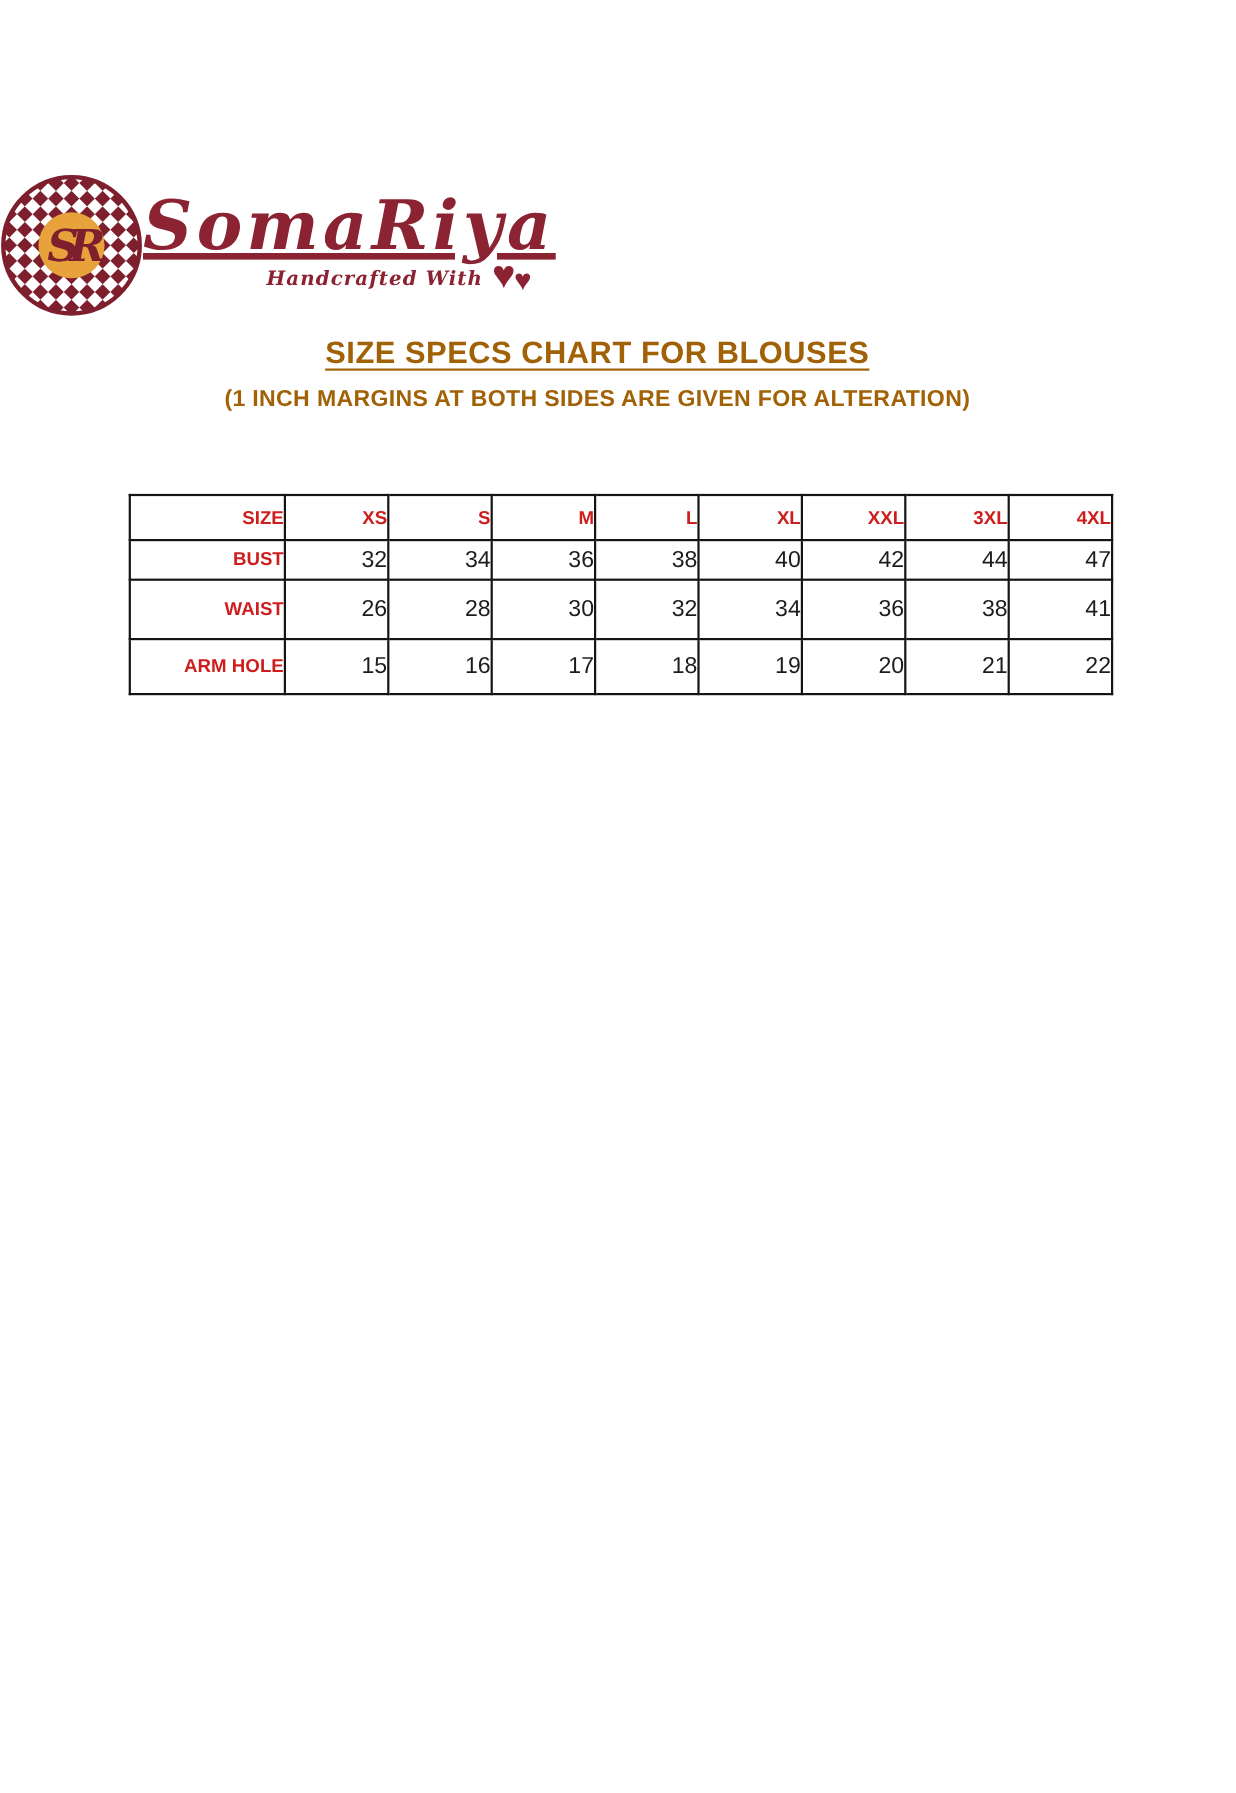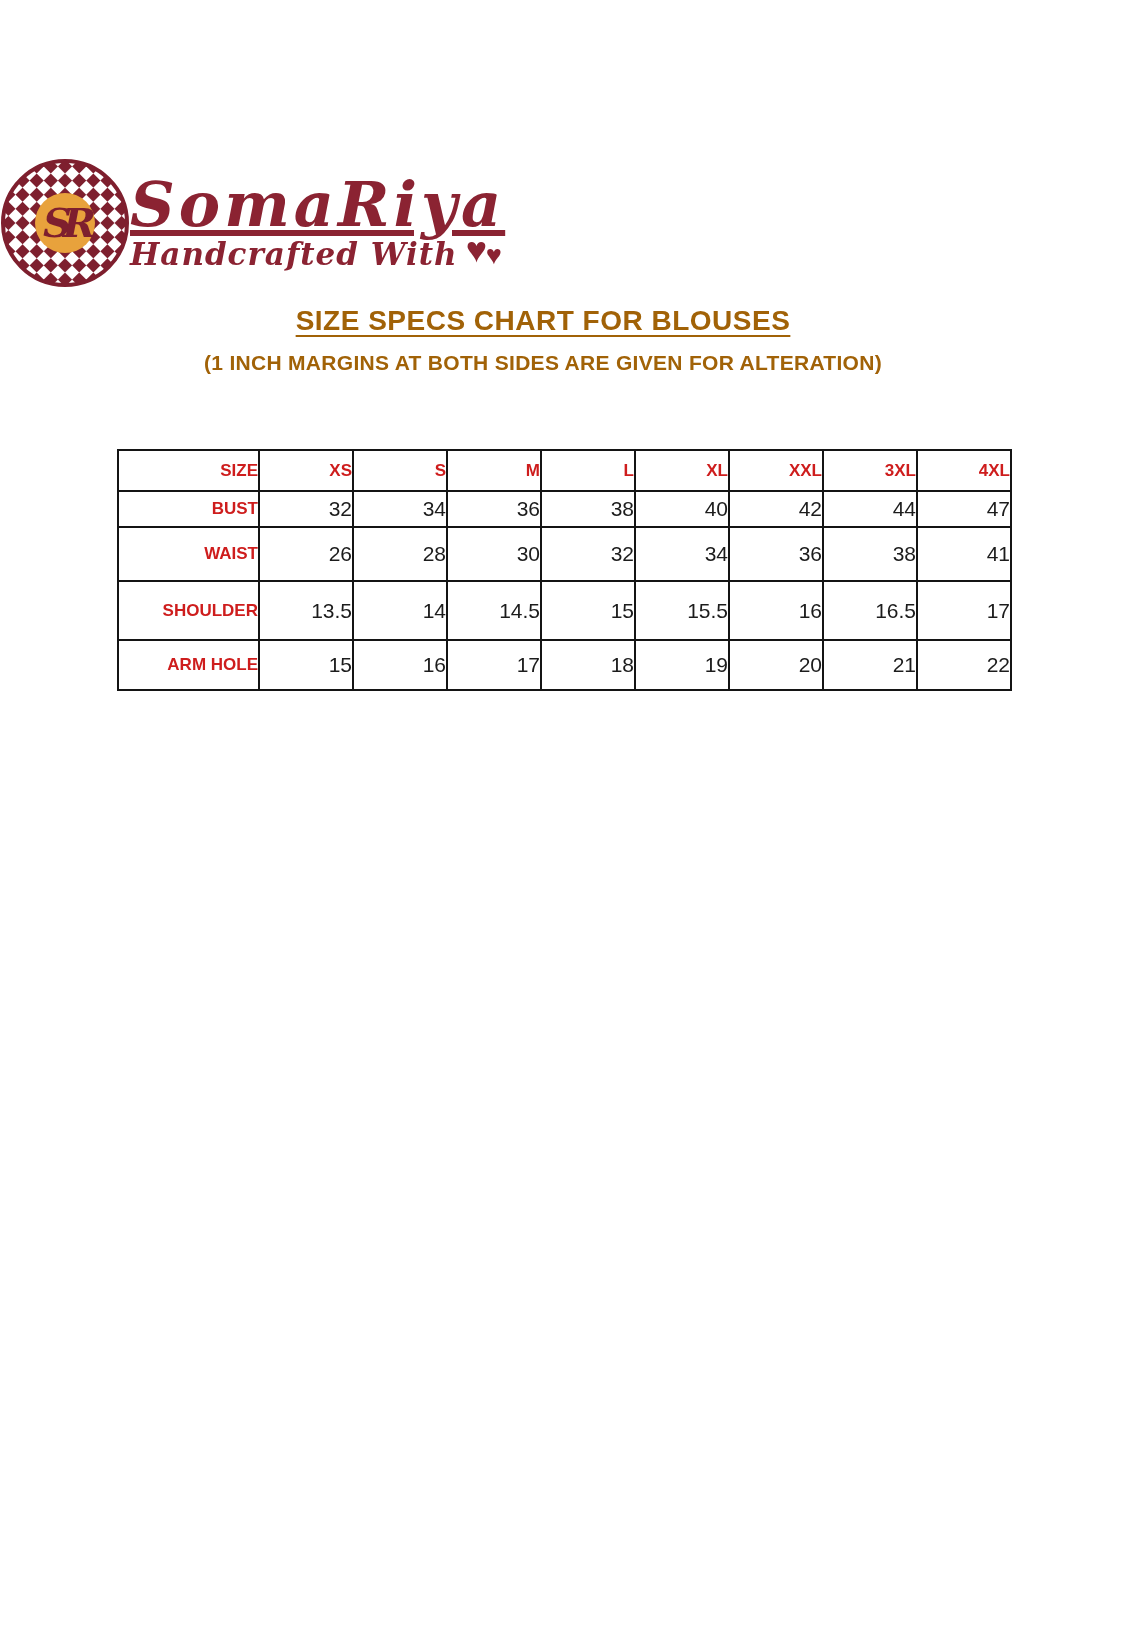--- a/index.html
+++ b/index.html
@@ -42,21 +42,21 @@
     justify-content: flex-end;
     align-items: center;
     gap: 8px;
     margin-top: -4px;
     padding-right: 6px;
   }
   .tagline {
     font-family: "DejaVu Serif", serif;
     font-style: italic;
     font-weight: 600;
-    font-size: 31px;
+    font-size: 18px;
     color: #8B2332;
     letter-spacing: 1px;
   }
   .hearts { position: relative; width: 52px; height: 40px; display: inline-block; }
   .heart-big {
     position: absolute; left: 0; top: -2px;
     font-size: 36px; line-height: 1; color: #8B2332; font-style: normal;
   }
   .heart-small {
     position: absolute; left: 20px; top: 8px;
@@ -207,31 +207,20 @@
         <th>WAIST</th>
         <td>26</td>
         <td>28</td>
         <td>30</td>
         <td>32</td>
         <td>34</td>
         <td>36</td>
         <td>38</td>
         <td>41</td>
       </tr>
-      <tr class="r2">
-        <th>SHOULDER</th>
-        <td>13.5</td>
-        <td>14</td>
-        <td>14.5</td>
-        <td>15</td>
-        <td>15.5</td>
-        <td>16</td>
-        <td>16.5</td>
-        <td>17</td>
-      </tr>
       <tr class="r3">
         <th>ARM HOLE</th>
         <td>15</td>
         <td>16</td>
         <td>17</td>
         <td>18</td>
         <td>19</td>
         <td>20</td>
         <td>21</td>
         <td>22</td>

